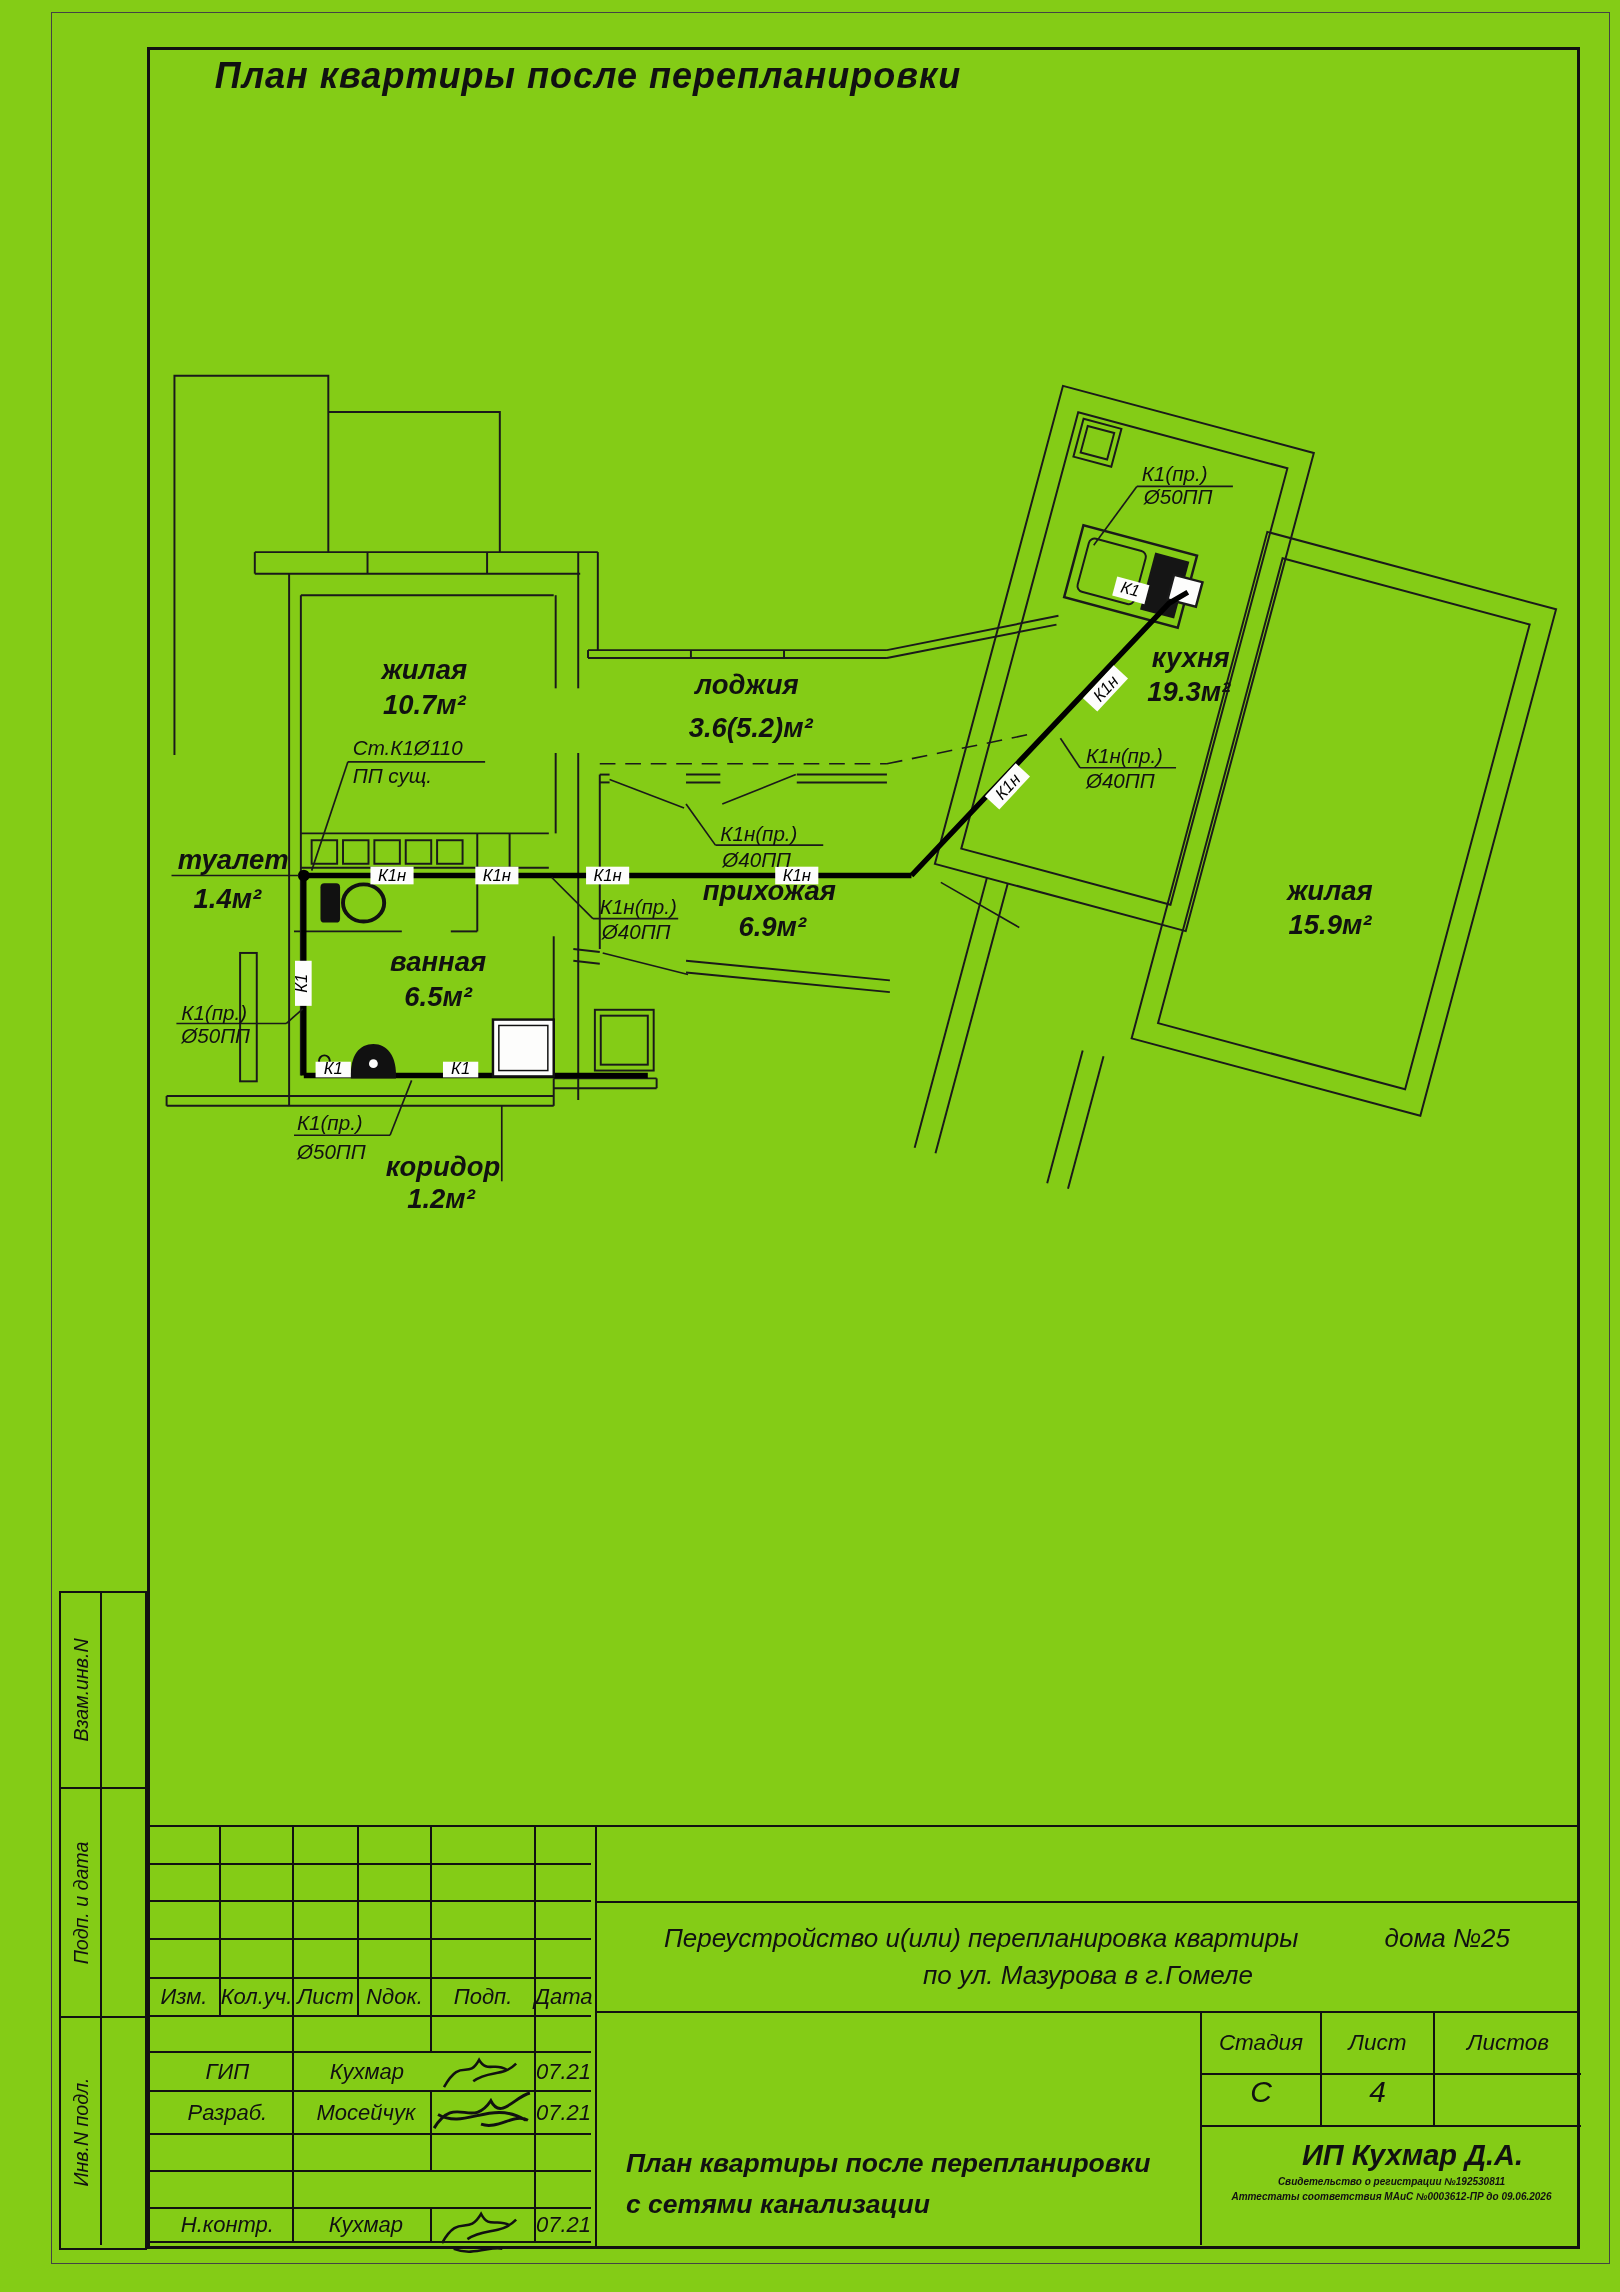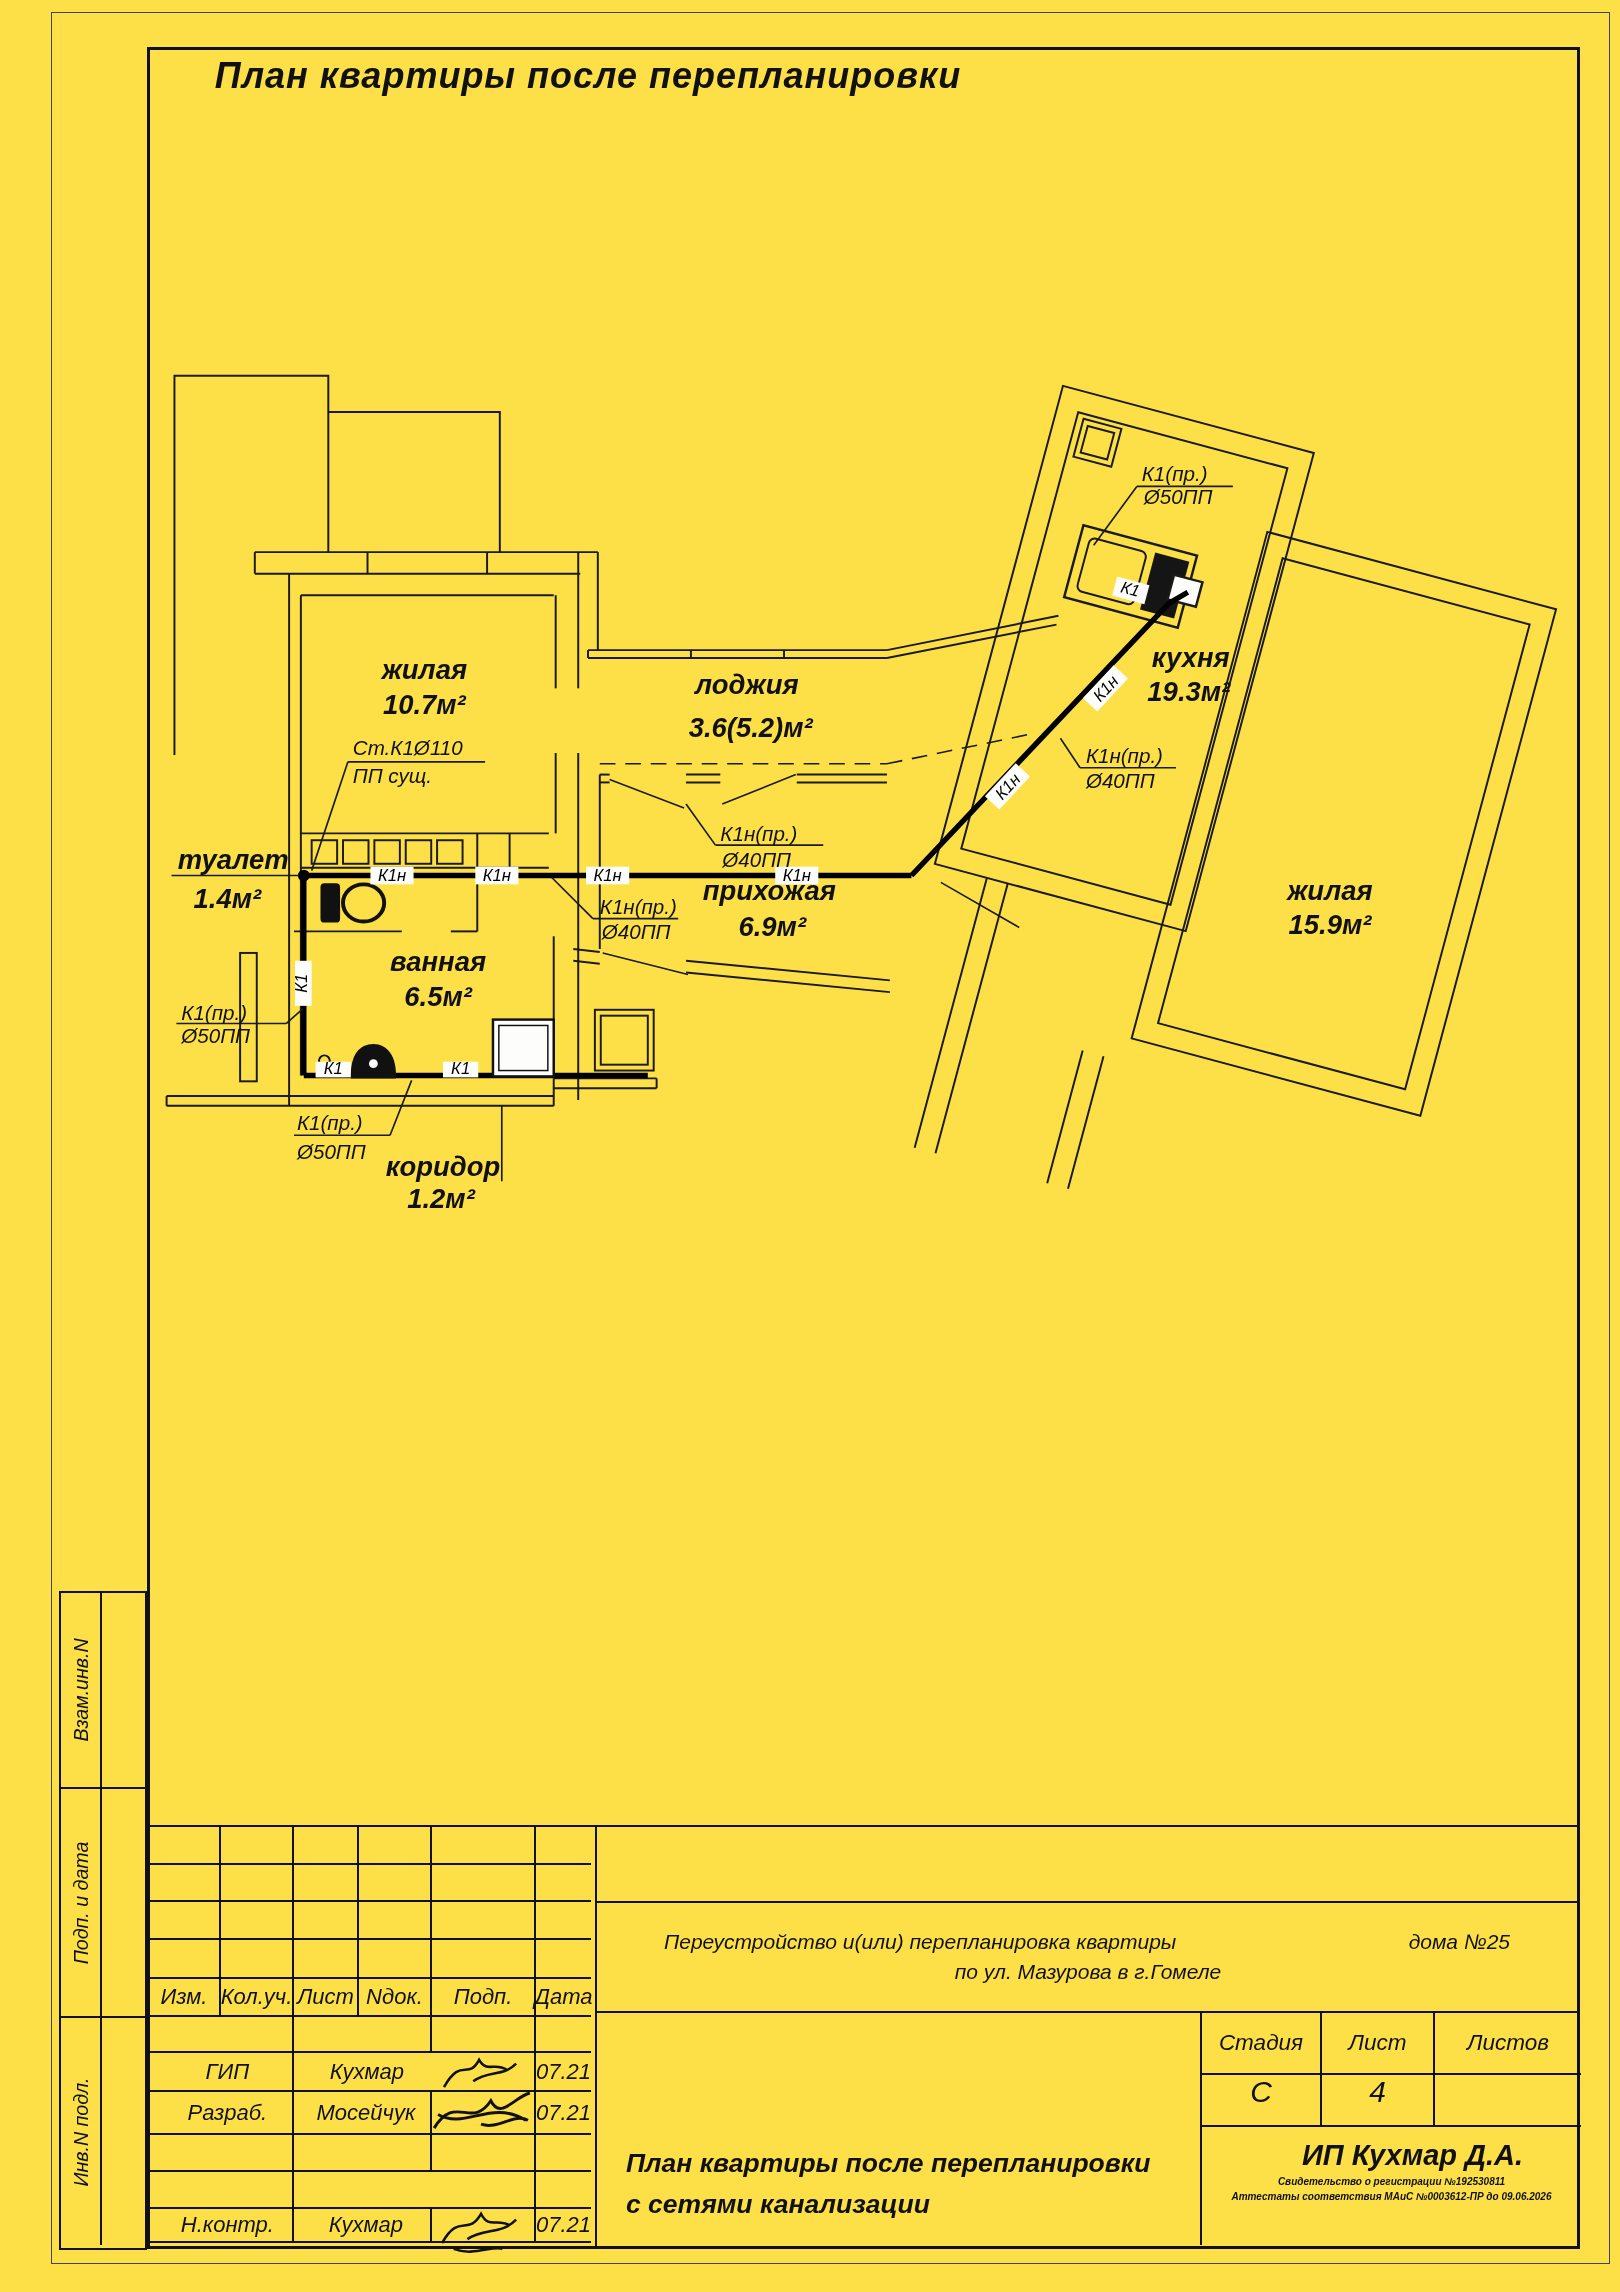--- a/index.html
+++ b/index.html
@@ -1,16 +1,16 @@
 <!DOCTYPE html>
 <html><head>
 <meta charset="utf-8">
 <style>
   html,body{margin:0;padding:0;background:#e8e8e8;}
-  .sheet{position:relative;width:1620px;height:2293px;background:#fde047;overflow:hidden;
+  .sheet{position:relative;width:1620px;height:2293px;background:#84cc16;overflow:hidden;
          font-family:"Liberation Sans",sans-serif;color:#111;}
   .outer-border{position:absolute;left:51px;top:11.8px;width:1557px;height:2250px;
                 border:1.5px solid #444;}
   .frame{position:absolute;left:147px;top:47px;width:1433px;height:2202px;
          border:3.9px solid #111;box-sizing:border-box;}
   .sheet-title{position:absolute;left:147px;top:55px;width:882px;text-align:center;
                font-size:36px;font-style:italic;font-weight:600;letter-spacing:1px;}
   .plan-svg{position:absolute;left:0;top:0;}
 
   
@@ -25,21 +25,21 @@
                 font-size:22px;overflow:visible;position:relative;}
   .revtable>div:nth-child(6n){border-right:none;}
   .rt-role{grid-column:1/3;border-right:2px solid #111;justify-content:flex-start;padding-left:13.7px;}
   .rt-name{grid-column:3/5;justify-content:flex-start;padding-left:7.8px;}
   .rt-sig{grid-column:5/6;}
   .rt-date{grid-column:6/7;border-right:none !important;}
   .hdr{font-size:20.6px;}
   .rightcol{position:absolute;left:446px;top:0;width:984px;height:419px;border-left:2.9px solid #111;}
   .cell-approve{position:absolute;left:0;top:0;width:100%;height:76px;border-bottom:2.9px solid #111;}
   .cell-doc{position:absolute;left:0;top:76px;width:100%;height:110px;border-bottom:2.9px solid #111;
-            font-size:21px;display:flex;flex-direction:column;justify-content:center;gap:5.9px;}
+            font-size:26px;display:flex;flex-direction:column;justify-content:center;gap:5.9px;}
   .doc-l1{display:flex;justify-content:space-between;padding:0 69px 0 67px;}
   .cell-doc .doc-l2{text-align:center;}
   .cell-name{position:absolute;left:0;top:186px;width:603px;height:232px;
              display:flex;flex-direction:column;justify-content:flex-end;
              padding:0 0 25.5px 29px;font-size:26.5px;font-weight:600;gap:9.8px;}
   .stagegrid{position:absolute;left:603px;top:186px;width:381px;height:232px;border-left:2.9px solid #111;}
   .sg-hdr{position:absolute;left:0;top:0;width:100%;height:62px;display:flex;border-bottom:2.5px solid #111;}
   .sg-hdr>div,.sg-val>div{display:flex;align-items:center;justify-content:center;font-size:22.5px;}
   .sg-val{position:absolute;left:0;top:45px;width:100%;height:69px;display:flex;border-bottom:2.9px solid #111;}
   .sg-val>div{font-size:30px;}

